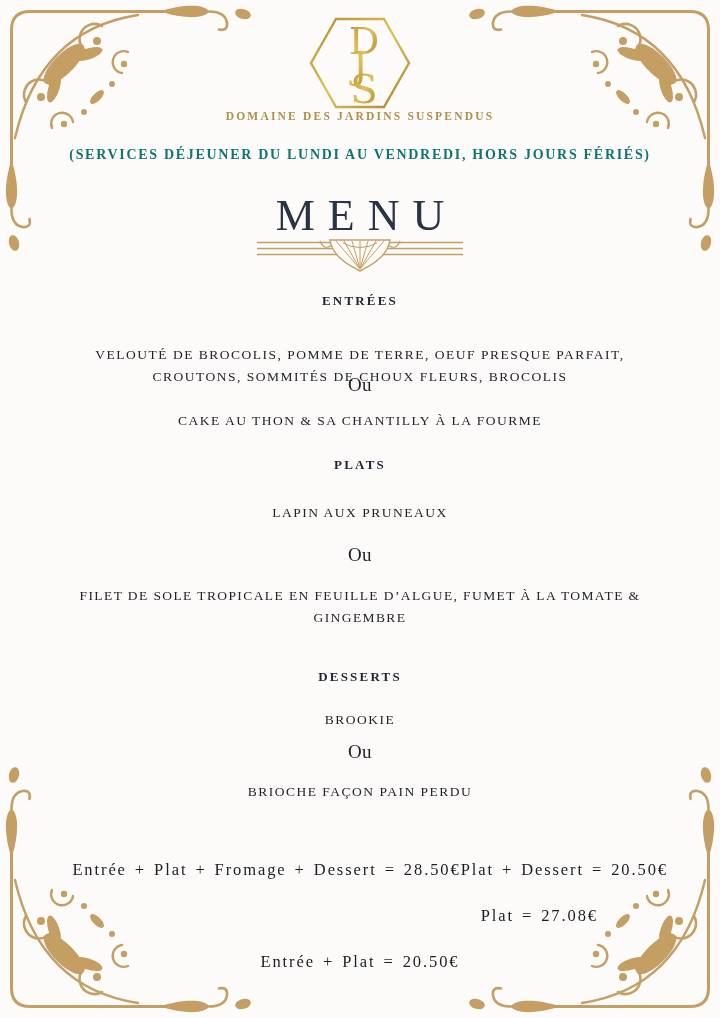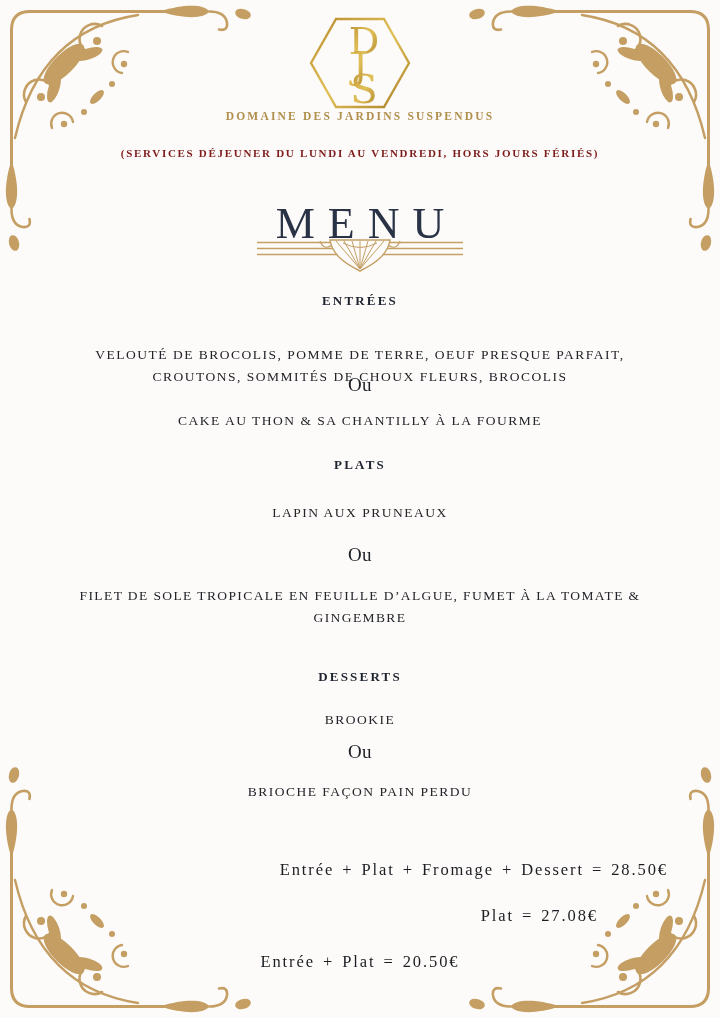--- a/index.html
+++ b/index.html
@@ -8,26 +8,26 @@
     background:#FCFBF9;
     font-family:"Liberation Serif","DejaVu Serif",serif;
     color:#20242E;
   }
   .abs{position:absolute;left:0;right:0;text-align:center;}
   .brand-name{
     font-size:11.5px;font-weight:bold;letter-spacing:2.2px;
     color:#B08E4C;
   }
   .subtitle{
-    font-size:11px;font-weight:bold;letter-spacing:1.7px;
-    color:#7f1d1d;
+    font-size:14px;font-weight:bold;letter-spacing:1.7px;
+    color:#0f766e;
   }
   .menu-title{
     font-size:44px;letter-spacing:13px;padding-left:13px;
-    color:#2A3246;font-weight:normal;margin:12px;line-height:1;
+    color:#2A3246;font-weight:normal;margin:4px;line-height:1;
   }
   .sec-title{
     font-size:13px;font-weight:bold;letter-spacing:2.2px;color:#1E2330;
   }
   .item{
     font-size:13.5px;letter-spacing:1.5px;line-height:22px;
     color:#23242A;margin:0 auto;
   }
   .mw-600{max-width:600px;}
   .mw-645{max-width:645px;letter-spacing:1.4px;}
@@ -123,19 +123,20 @@
 <div class="abs ou" style="top:544px">Ou</div>
 <p class="abs item mw-645" style="top:585px">FILET DE SOLE TROPICALE EN FEUILLE D’ALGUE, FUMET À LA TOMATE &amp; GINGEMBRE</p>
 
 <div class="abs sec-title" style="top:669px">DESSERTS</div>
 <p class="abs item" style="top:709px">BROOKIE</p>
 <div class="abs ou" style="top:741px">Ou</div>
 <p class="abs item" style="top:781px">BRIOCHE FAÇON PAIN PERDU</p>
 
 <div class="price-row" style="top:860px;padding:0 52px 0 36px">
   <span class="price">Entrée + Plat + Fromage + Dessert = 28.50€</span>
+  <span class="price">Plat + Dessert = 20.50€</span>
 </div>
 <div class="price-row" style="top:906px;padding:0 122px 0 60px">
   <span class="price">Plat = 27.08€</span>
 </div>
 <div class="abs" style="top:952px">
   <span class="price">Entrée + Plat = 20.50€</span>
 </div>
 
 </body></html>

